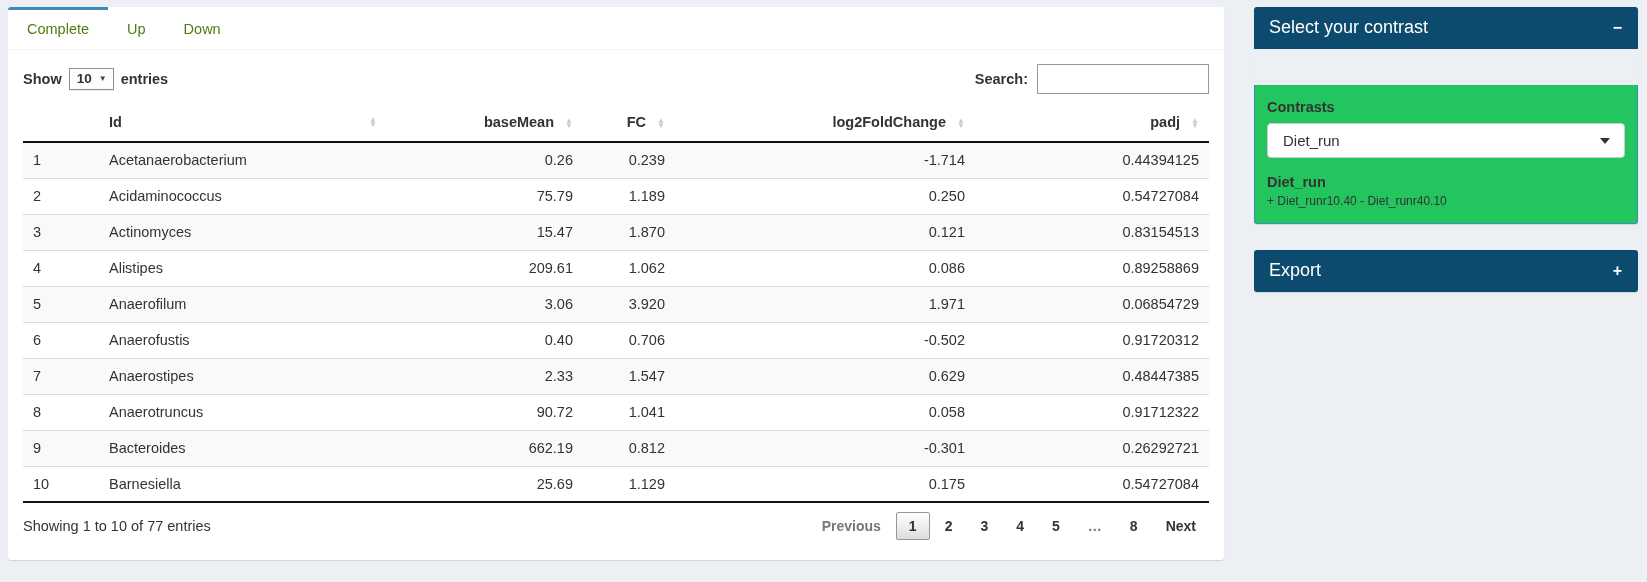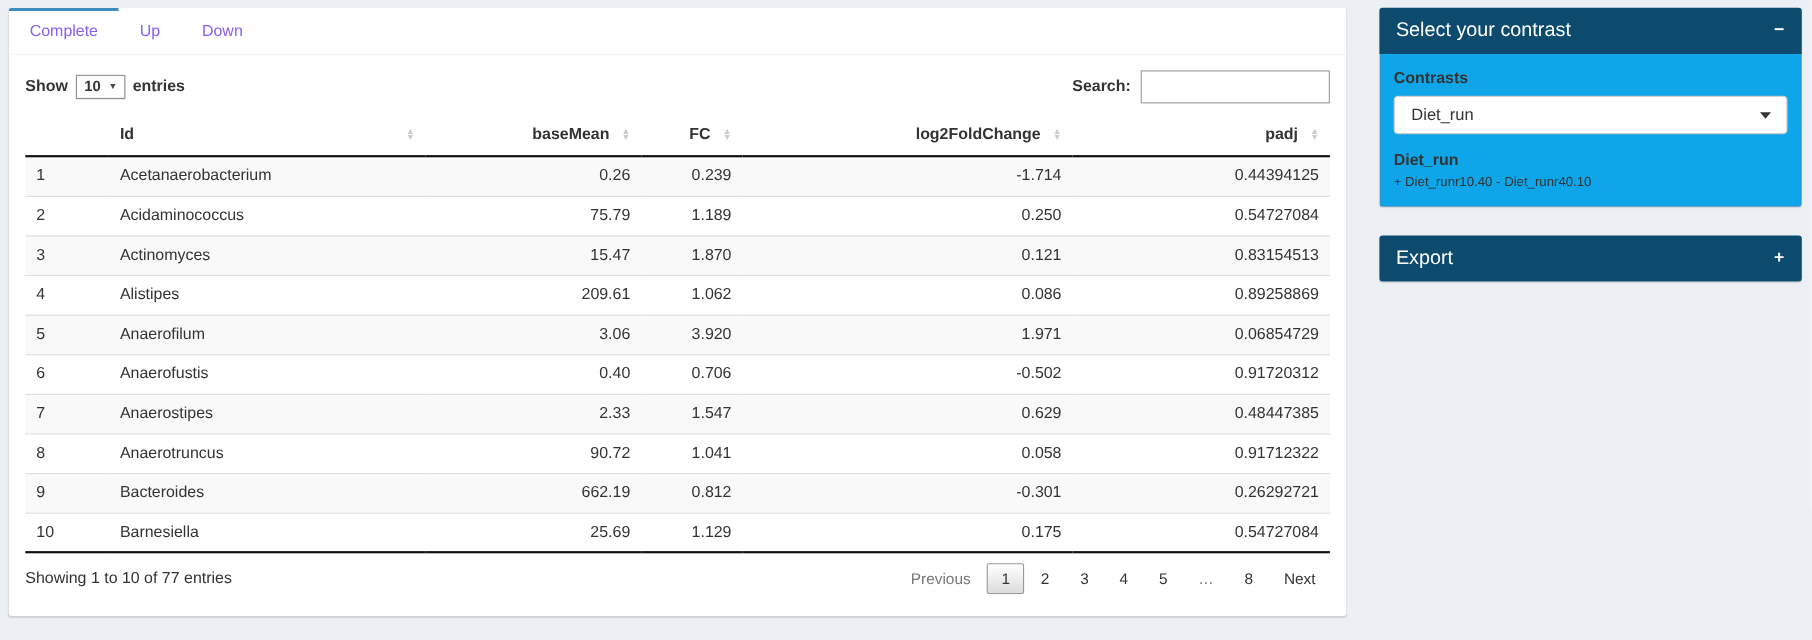--- a/index.html
+++ b/index.html
@@ -10,21 +10,21 @@
     font-family:"Liberation Sans", sans-serif;
     color:#333;
   }
   .layout { display:flex; padding:7px 9px 0 8px; }
   .main-col { width:1216px; flex:0 0 1216px; }
   .right-col { width:388px; margin-left:30px; }
 
   
   .tabbox { background:#fff; border-radius:3px; box-shadow:0 1px 1px rgba(0,0,0,.12); min-height:553px; }
   .nav-tabs { display:flex; margin:0; padding:0; list-style:none; border-bottom:1px solid #f4f4f4; }
-  .tab { padding:11px 19px 12px; border-top:3px solid transparent; font-size:14.5px; color:#8b5cf6; cursor:pointer; }
+  .tab { padding:11px 19px 12px; border-top:3px solid transparent; font-size:14.5px; color:#4d7c0f; cursor:pointer; }
   .tab.active { border-top-color:#3c8dbc; border-radius:3px 0 0 0; }
   .tab-content { padding:6px 15px 14px; }
 
   
   .dt-controls { display:flex; justify-content:space-between; align-items:center; margin:8px 0 10px; }
   .dt-length { font-size:14.5px; font-weight:700; display:flex; align-items:center; }
   .length-select {
     display:inline-flex; align-items:center; margin:0 7px; padding:2px 6px 3px 7px;
     border:1px solid #8f8f8f; background:#fdfdfd; border-radius:0; font-size:13.5px; font-weight:700; cursor:pointer;
     box-shadow:0 1px 0 rgba(0,0,0,.08);
@@ -49,34 +49,34 @@
   .sort-icons span { font-size:8px; line-height:5px; color:#cbcbcb; }
   .sort-right { float:right; margin-top:3px; }
   .data-table tbody td { padding:8px 10px; border-bottom:1px solid #ddd; height:36px; }
   .data-table tbody tr:nth-child(odd) td { background:#f9f9f9; }
   .data-table tbody tr:last-child td { border-bottom:2px solid #111; }
   td.t-right { text-align:right; }
 
   
   .dt-footer { display:flex; justify-content:space-between; align-items:center; margin-top:9px; }
   .dt-info { font-size:14.5px; }
-  .dt-paginate { display:flex; align-items:flex-start; }
+  .dt-paginate { display:flex; align-items:flex-start;font-weight:bold; }
   .page-btn { padding:5px 12px; margin-left:2px; font-size:14px; color:#333; cursor:pointer; border:1px solid transparent; border-radius:2px; }
   .page-btn.disabled { color:#777; cursor:default; }
   .page-btn.active { border-color:#979797; background:linear-gradient(to bottom,#ffffff 0%,#dcdcdc 100%); }
 
   
   .box { border-radius:3px; box-shadow:0 1px 1px rgba(0,0,0,.12); margin-bottom:26px; }
   .box-header {
     background:#0c4a6e; color:#fff; padding:10px 15px 11px; font-size:18px; font-weight:400;
     border-radius:3px 3px 0 0; display:flex; justify-content:space-between; align-items:center;
   }
   .box.collapsed .box-header { border-radius:3px; }
   .collapse-btn { color:#fff; font-weight:700; font-size:16px; cursor:pointer; line-height:1; padding:2px 1px; }
-  .box-body { background:#0ea5e9; border:1px solid #3c8dbc; border-top:none; border-radius:0 0 3px 3px; padding:12px 12px 15px; }
+  .box-body { background:#22c55e; border:1px solid #3c8dbc; border-top:none; border-radius:0 0 3px 3px; padding:12px 12px 15px;margin-top:36px; }
   .field-label { font-weight:700; font-size:14.5px; margin:2px 0 8px; }
   .select-control {
     border:1px solid #ccc; border-radius:4px; height:35px; background:#fff; cursor:pointer;
     display:flex; align-items:center; justify-content:space-between; padding:0 14px 0 15px;
     font-size:15px; color:#333; margin-bottom:16px;
   }
   .caret-down { width:0; height:0; border-left:5px solid transparent; border-right:5px solid transparent; border-top:6px solid #333; }
   .contrast-name { font-weight:700; font-size:14.5px; }
   .contrast-formula { font-size:12px; margin-top:4px; }
 </style>

